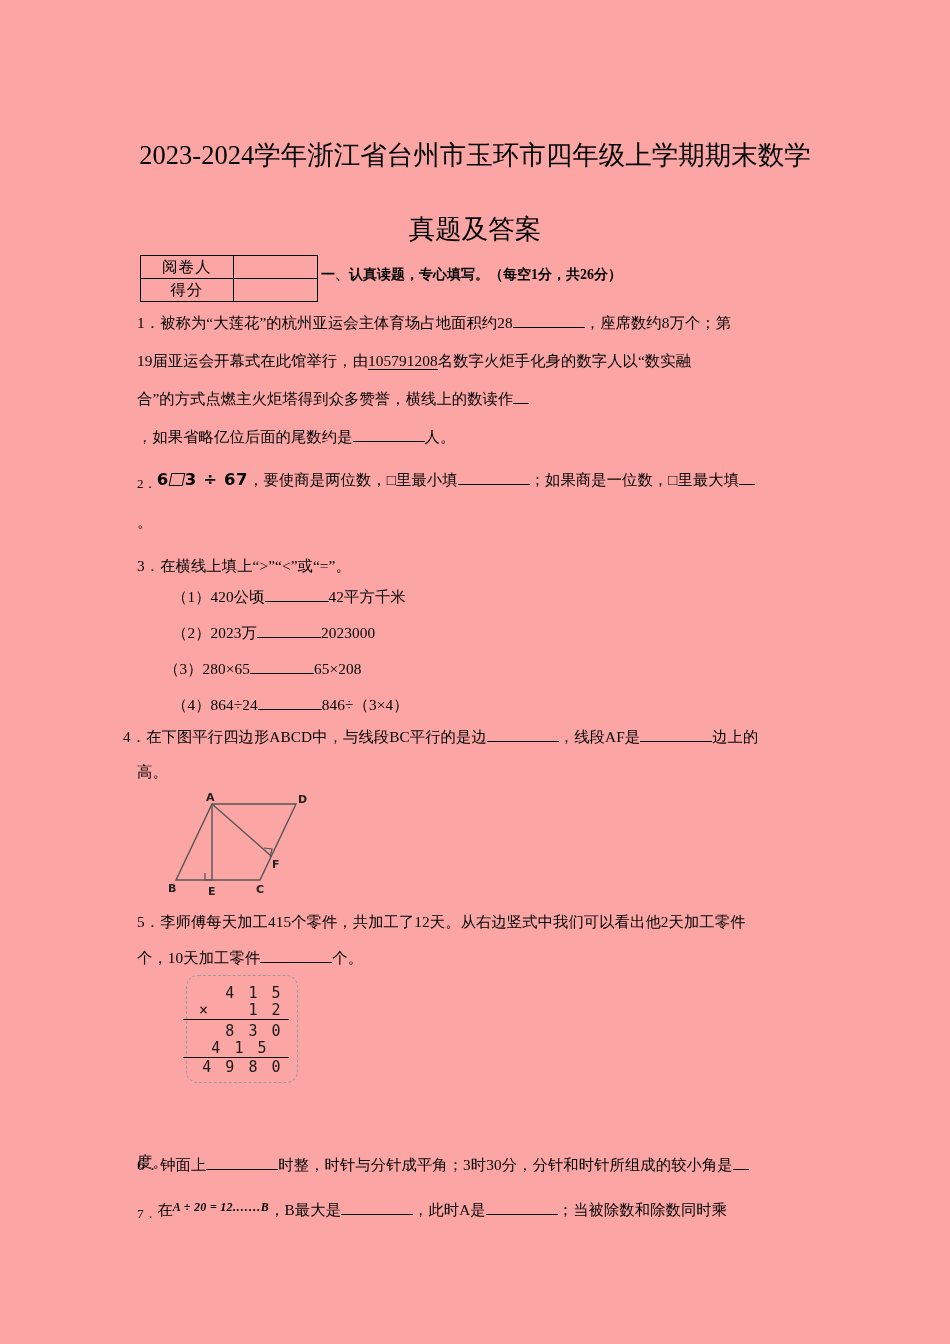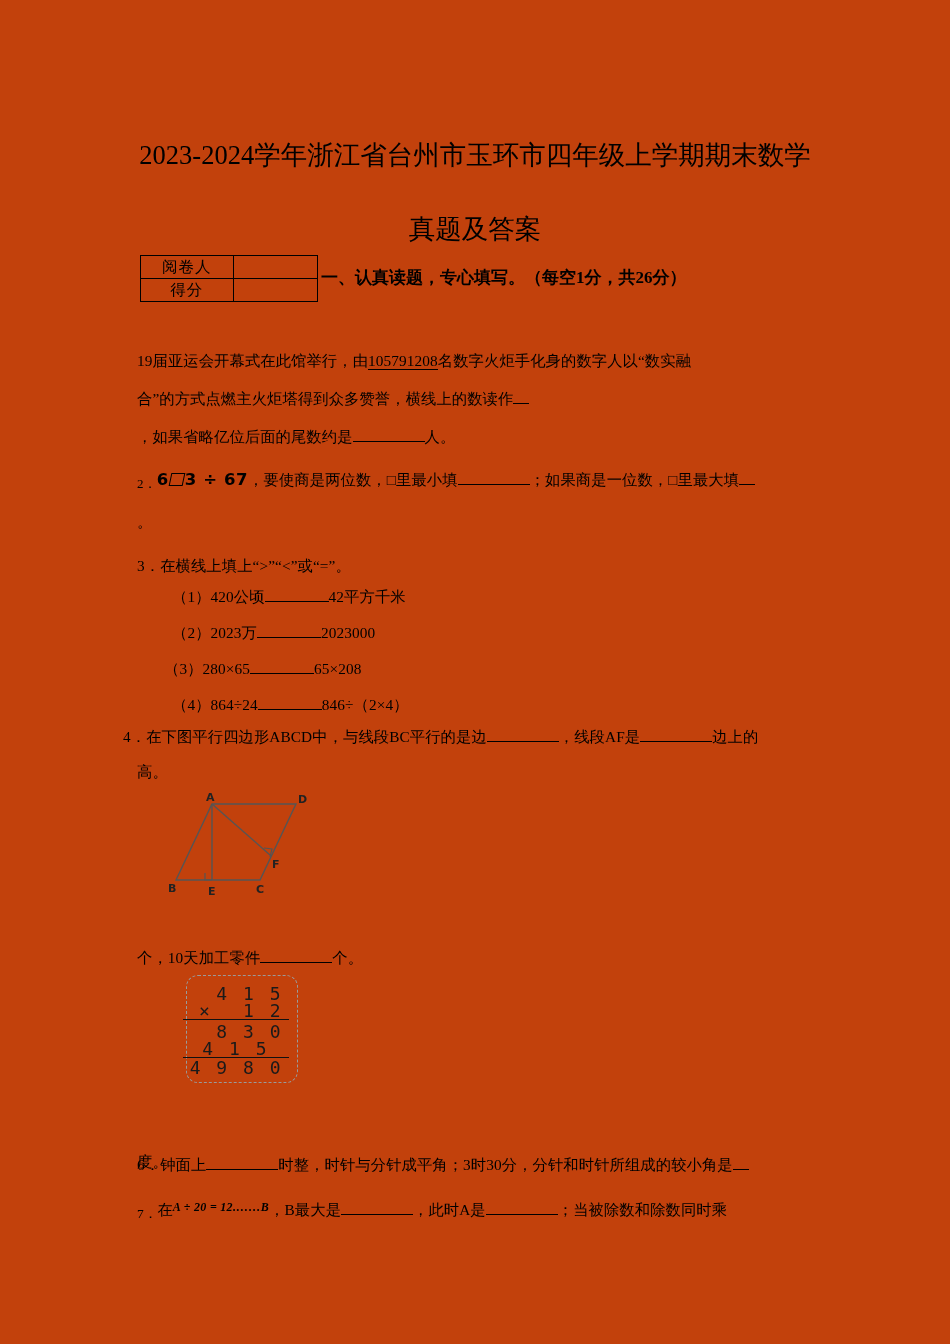--- a/index.html
+++ b/index.html
@@ -13,21 +13,21 @@
     position: relative;
     font-family: "Liberation Serif", "DejaVu Serif", serif;
     color: #000000;
     overflow: hidden;
   }
   .page {
     position: absolute;
     left: 0; top: 0;
     width: 950px;
     height: 1344px;
-    background: #c2410c;
+    background: #fca5a5;
   }
 
   
   .doc-title {
     position: absolute;
     left: 120px;
     top: 118px;
     width: 710px;
     text-align: center;
     font-size: 26.5px;
@@ -54,21 +54,21 @@
     font-weight: 400;
   }
   .grade-table td.lbl { width: 92px; letter-spacing: 1px; }
   .grade-table td.val { width: 84px; }
 
   
   .section-head {
     position: absolute;
     left: 321px;
     top: 266px;
-    font-size: 17px;
+    font-size: 14px;
     font-weight: 700;
     white-space: nowrap;
   }
 
   
   .qline {
     position: absolute;
     font-size: 15.3px;
     line-height: 20px;
     white-space: nowrap;
@@ -132,21 +132,21 @@
     border: 1.5px dashed #9a9a9a;
     border-radius: 12px;
     box-sizing: border-box;
     position: relative;
   }
   .vcalc-inner {
     position: absolute;
     left: 0; top: 9px;
     width: 100%;
     font-family: "DejaVu Sans Mono", "Liberation Mono", monospace;
-    font-size: 18px;
+    font-size: 15px;
     line-height: 17px;
     color: #1a1a1a;
   }
   .vrow {
     display: block;
     text-align: right;
     padding-right: 14px;
     letter-spacing: 2.5px;
     position: relative;
   }
@@ -180,20 +180,23 @@
     </tr>
     <tr>
       <td class="lbl">得分</td>
       <td class="val"></td>
     </tr>
   </tbody>
     </table>
 
   <div class="section-head">一、认真读题，专心填写。（每空1分，共26分）</div>
 
+  <div class="qline" style="left:137px; top:313px;">
+    <span class="qnum">1．</span><span>被称为“大莲花”的杭州亚运会主体育场占地面积约28</span><span class="blank-l b-long"></span><span>，座席数约8万个；第</span>
+  </div>
   <div class="qline" style="left:137px; top:351px;">
     <span>19届亚运会开幕式在此馆举行，由</span><span class="uline">105791208</span><span>名数字火炬手化身的数字人以“数实融</span>
   </div>
   <div class="qline" style="left:137px; top:427px;">
     <span>，如果省略亿位后面的尾数约是</span><span class="blank-l b-long"></span><span>人。</span>
   </div>
   <div class="qline" style="left:137px; top:389px;">
     <span>合”的方式点燃主火炬塔得到众多赞誉，横线上的数读作</span><span class="blank-l b-short"></span>
   </div>
 
@@ -210,21 +213,21 @@
   <div class="qline" style="left:172px; top:587px;">
     <span>（1）</span><span>420公顷</span><span class="blank-l b-mid"></span><span>42平方千米</span>
   </div>
   <div class="qline" style="left:172px; top:623px;">
     <span>（2）</span><span>2023万</span><span class="blank-l b-mid"></span><span>2023000</span>
   </div>
   <div class="qline" style="left:164px; top:659px;">
     <span>（3）</span><span>280×65</span><span class="blank-l b-mid"></span><span>65×208</span>
   </div>
   <div class="qline" style="left:172px; top:695px;">
-    <span>（4）</span><span>864÷24</span><span class="blank-l b-mid"></span><span>846÷（2×4）</span>
+    <span>（4）</span><span>864÷24</span><span class="blank-l b-mid"></span><span>846÷（3×4）</span>
   </div>
 
   <div class="qline" style="left:123px; top:727px;">
     <span class="qnum">4．</span><span>在下图平行四边形ABCD中，与线段BC平行的是边</span><span class="blank-l b-long"></span><span>，线段AF是</span><span class="blank-l b-long"></span><span>边上的</span>
   </div>
   <div class="qline" style="left:137px; top:762px;">
     <span>高。</span>
   </div>
 
   <div class="fig-parallelogram">
@@ -242,20 +245,23 @@
 
       <text x="38" y="11" font-family="DejaVu Sans, sans-serif" font-size="11" font-weight="bold" fill="#222">A</text>
       <text x="130" y="13" font-family="DejaVu Sans, sans-serif" font-size="11" font-weight="bold" fill="#222">D</text>
       <text x="0" y="102" font-family="DejaVu Sans, sans-serif" font-size="11" font-weight="bold" fill="#222">B</text>
       <text x="88" y="103" font-family="DejaVu Sans, sans-serif" font-size="11" font-weight="bold" fill="#222">C</text>
       <text x="40" y="105" font-family="DejaVu Sans, sans-serif" font-size="11" font-weight="bold" fill="#222">E</text>
       <text x="104" y="78" font-family="DejaVu Sans, sans-serif" font-size="11" font-weight="bold" fill="#222">F</text>
     </svg>
   </div>
 
+  <div class="qline" style="left:137px; top:912px;">
+    <span class="qnum">5．</span><span>李师傅每天加工415个零件，共加工了12天。从右边竖式中我们可以看出他2天加工零件</span>
+  </div>
   <div class="qline" style="left:137px; top:948px;">
     <span>个，10天加工零件</span><span class="blank-l b-long"></span><span>个。</span>
   </div>
 
   <div class="fig-vertical-calc">
     <div class="vcalc-box">
       <div class="vcalc-inner">
         <span class="vrow">4 1 5</span>
         <span class="vrow op rule-full"><span class="opsym">×</span><span>1 2</span></span>
         <span class="vrow" style="margin-top:4px;">8 3 0</span>

